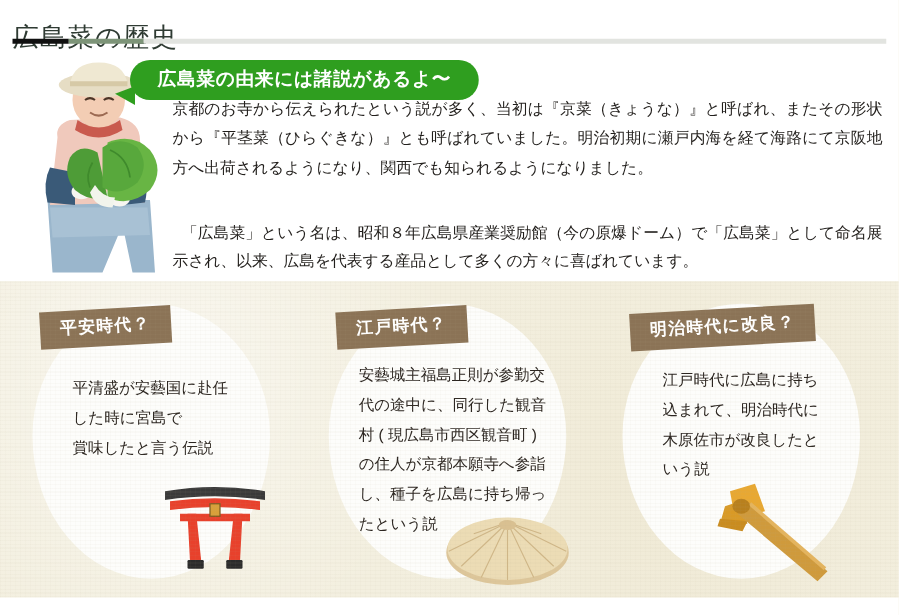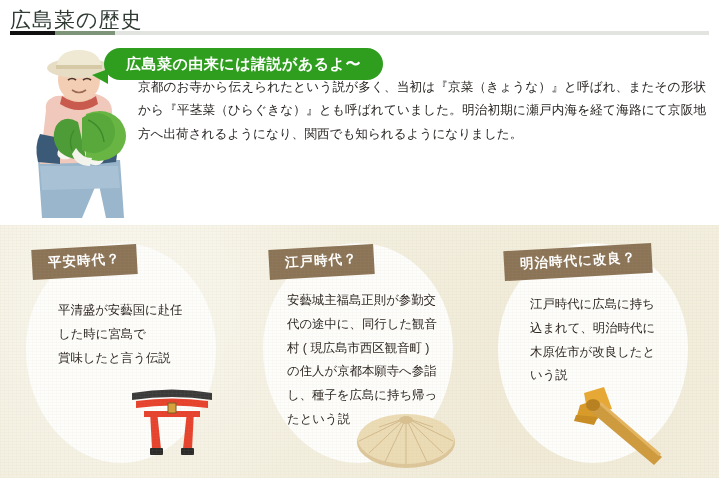--- a/index.html
+++ b/index.html
@@ -16,21 +16,21 @@
   }
 
   
   #page-header {
     position: absolute;
     left: 0; top: 0;
     width: 719px; height: 36px;
   }
   #page-title {
     position: absolute;
-    left: 10px; top: 6px;
+    left: 10px; top: 16px;
     font-family: "Liberation Serif", "DejaVu Serif", serif;
     font-size: 21px;
     color: #2f3b33;
     letter-spacing: 1px;
     white-space: nowrap;
   }
   .rule {
     position: absolute;
     top: 31px;
     height: 4px;
@@ -210,20 +210,21 @@
 
         <path d="M56 100 Q62 110 72 110 L70 118 Q56 118 52 106 Z" fill="#f2f4ec"></path>
       </g>
     </svg>
   </div>
 
   <div id="speech-bubble-tail"></div>
   <div id="speech-bubble">広島菜の由来には諸説があるよ〜</div>
 
   <div class="body-para" id="intro-para-1">京都のお寺から伝えられたという説が多く、当初は『京菜（きょうな）』と呼ばれ、またその形状から『平茎菜（ひらぐきな）』とも呼ばれていました。明治初期に瀬戸内海を経て海路にて京阪地方へ出荷されるようになり、関西でも知られるようになりました。</div>
+  <div class="body-para" id="intro-para-2">「広島菜」という名は、昭和８年広島県産業奨励館（今の原爆ドーム）で「広島菜」として命名展示され、以来、広島を代表する産品として多くの方々に喜ばれています。</div>
 </div>
 
 <div id="eras-panel">
 
   <div class="era-card" id="era-card-0">
     <div class="era-ellipse"></div>
     <div class="era-tag">平安時代？</div>
     <div class="era-text">平清盛が安藝国に赴任
 した時に宮島で
 賞味したと言う伝説</div>

